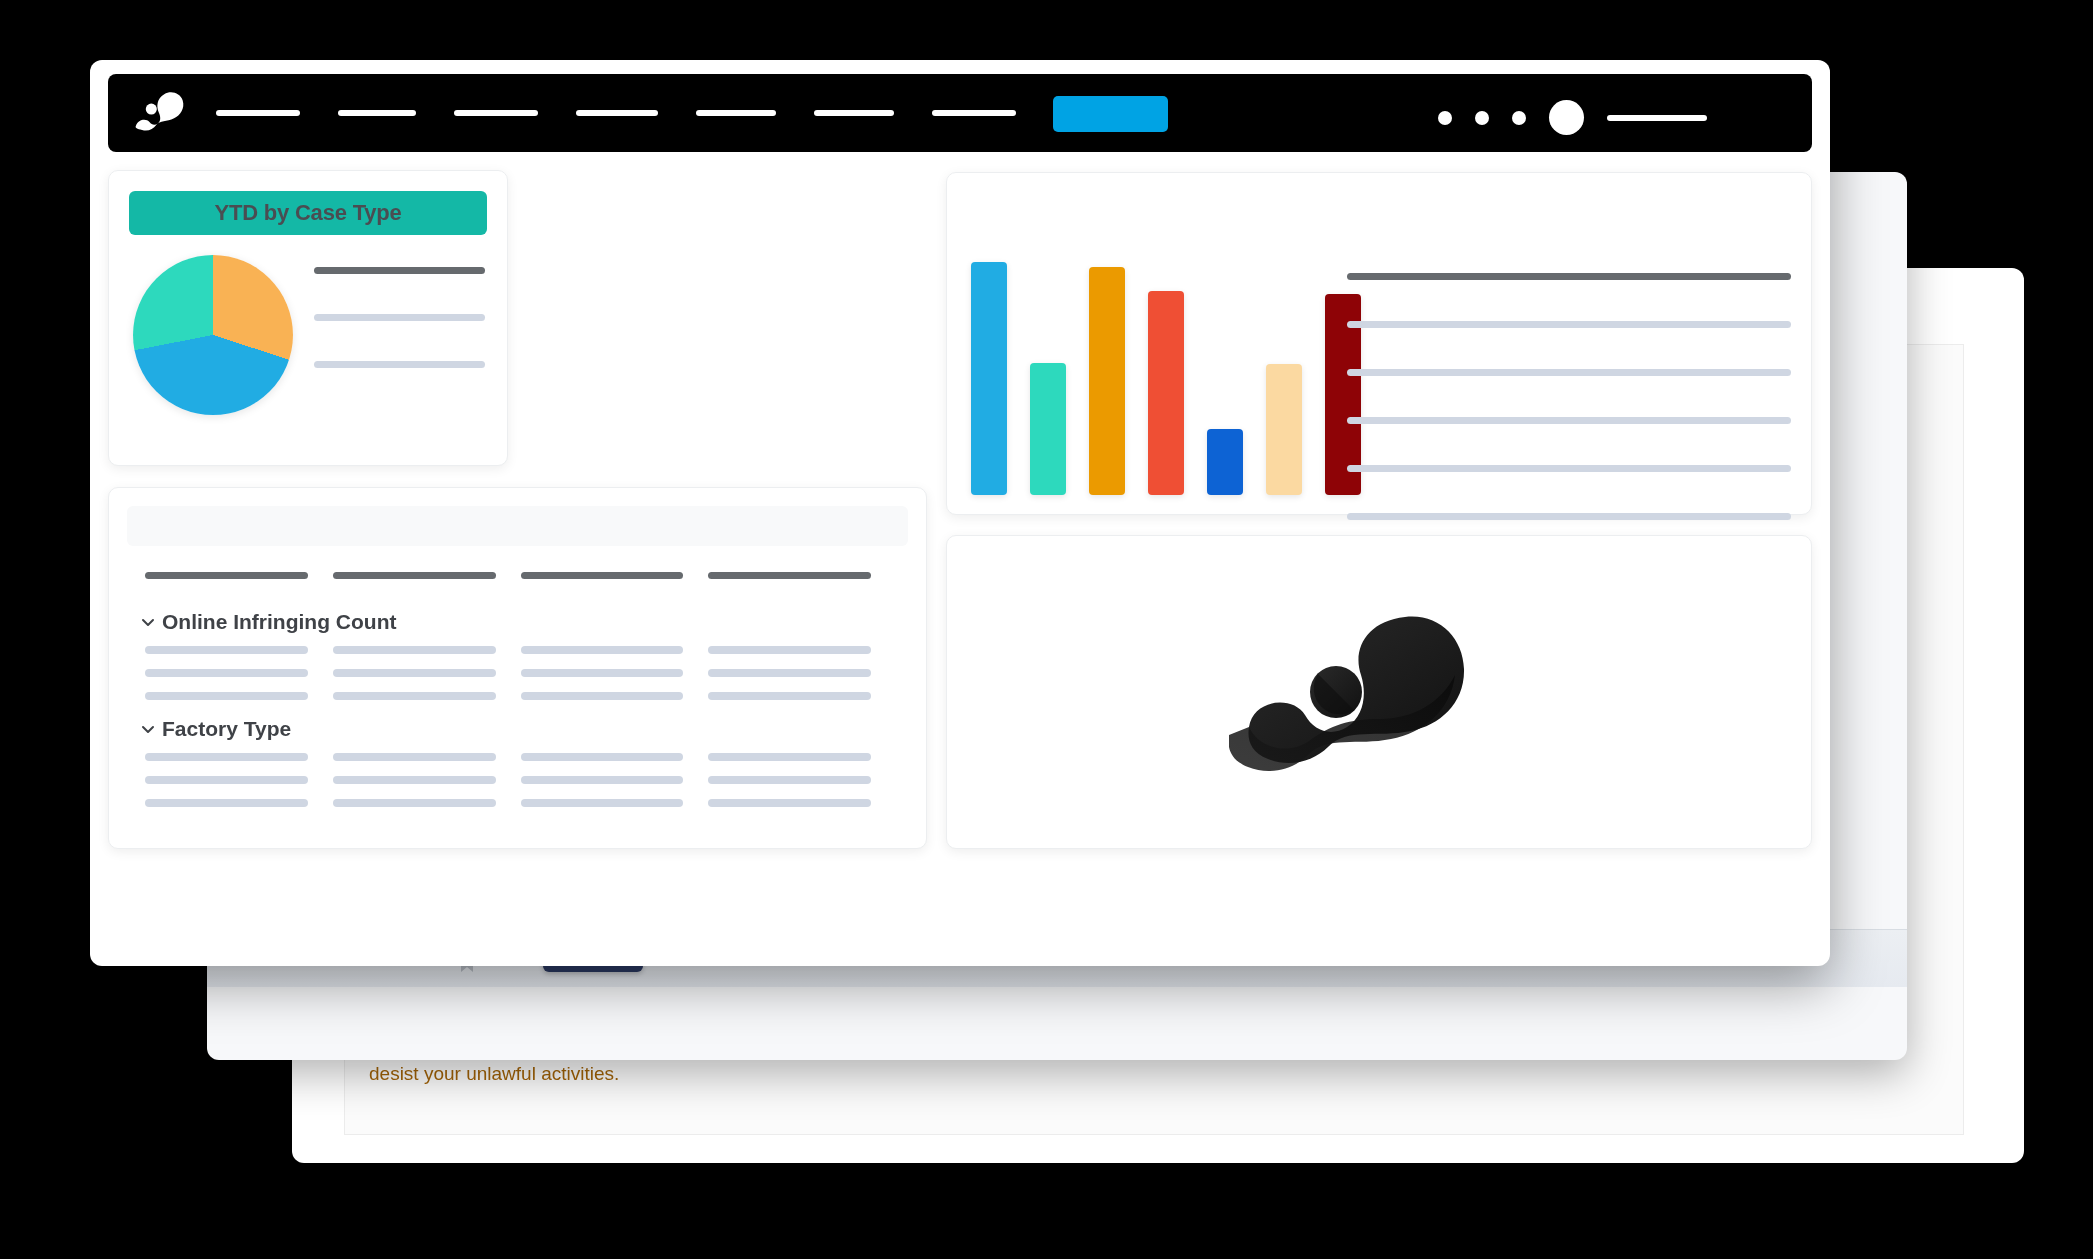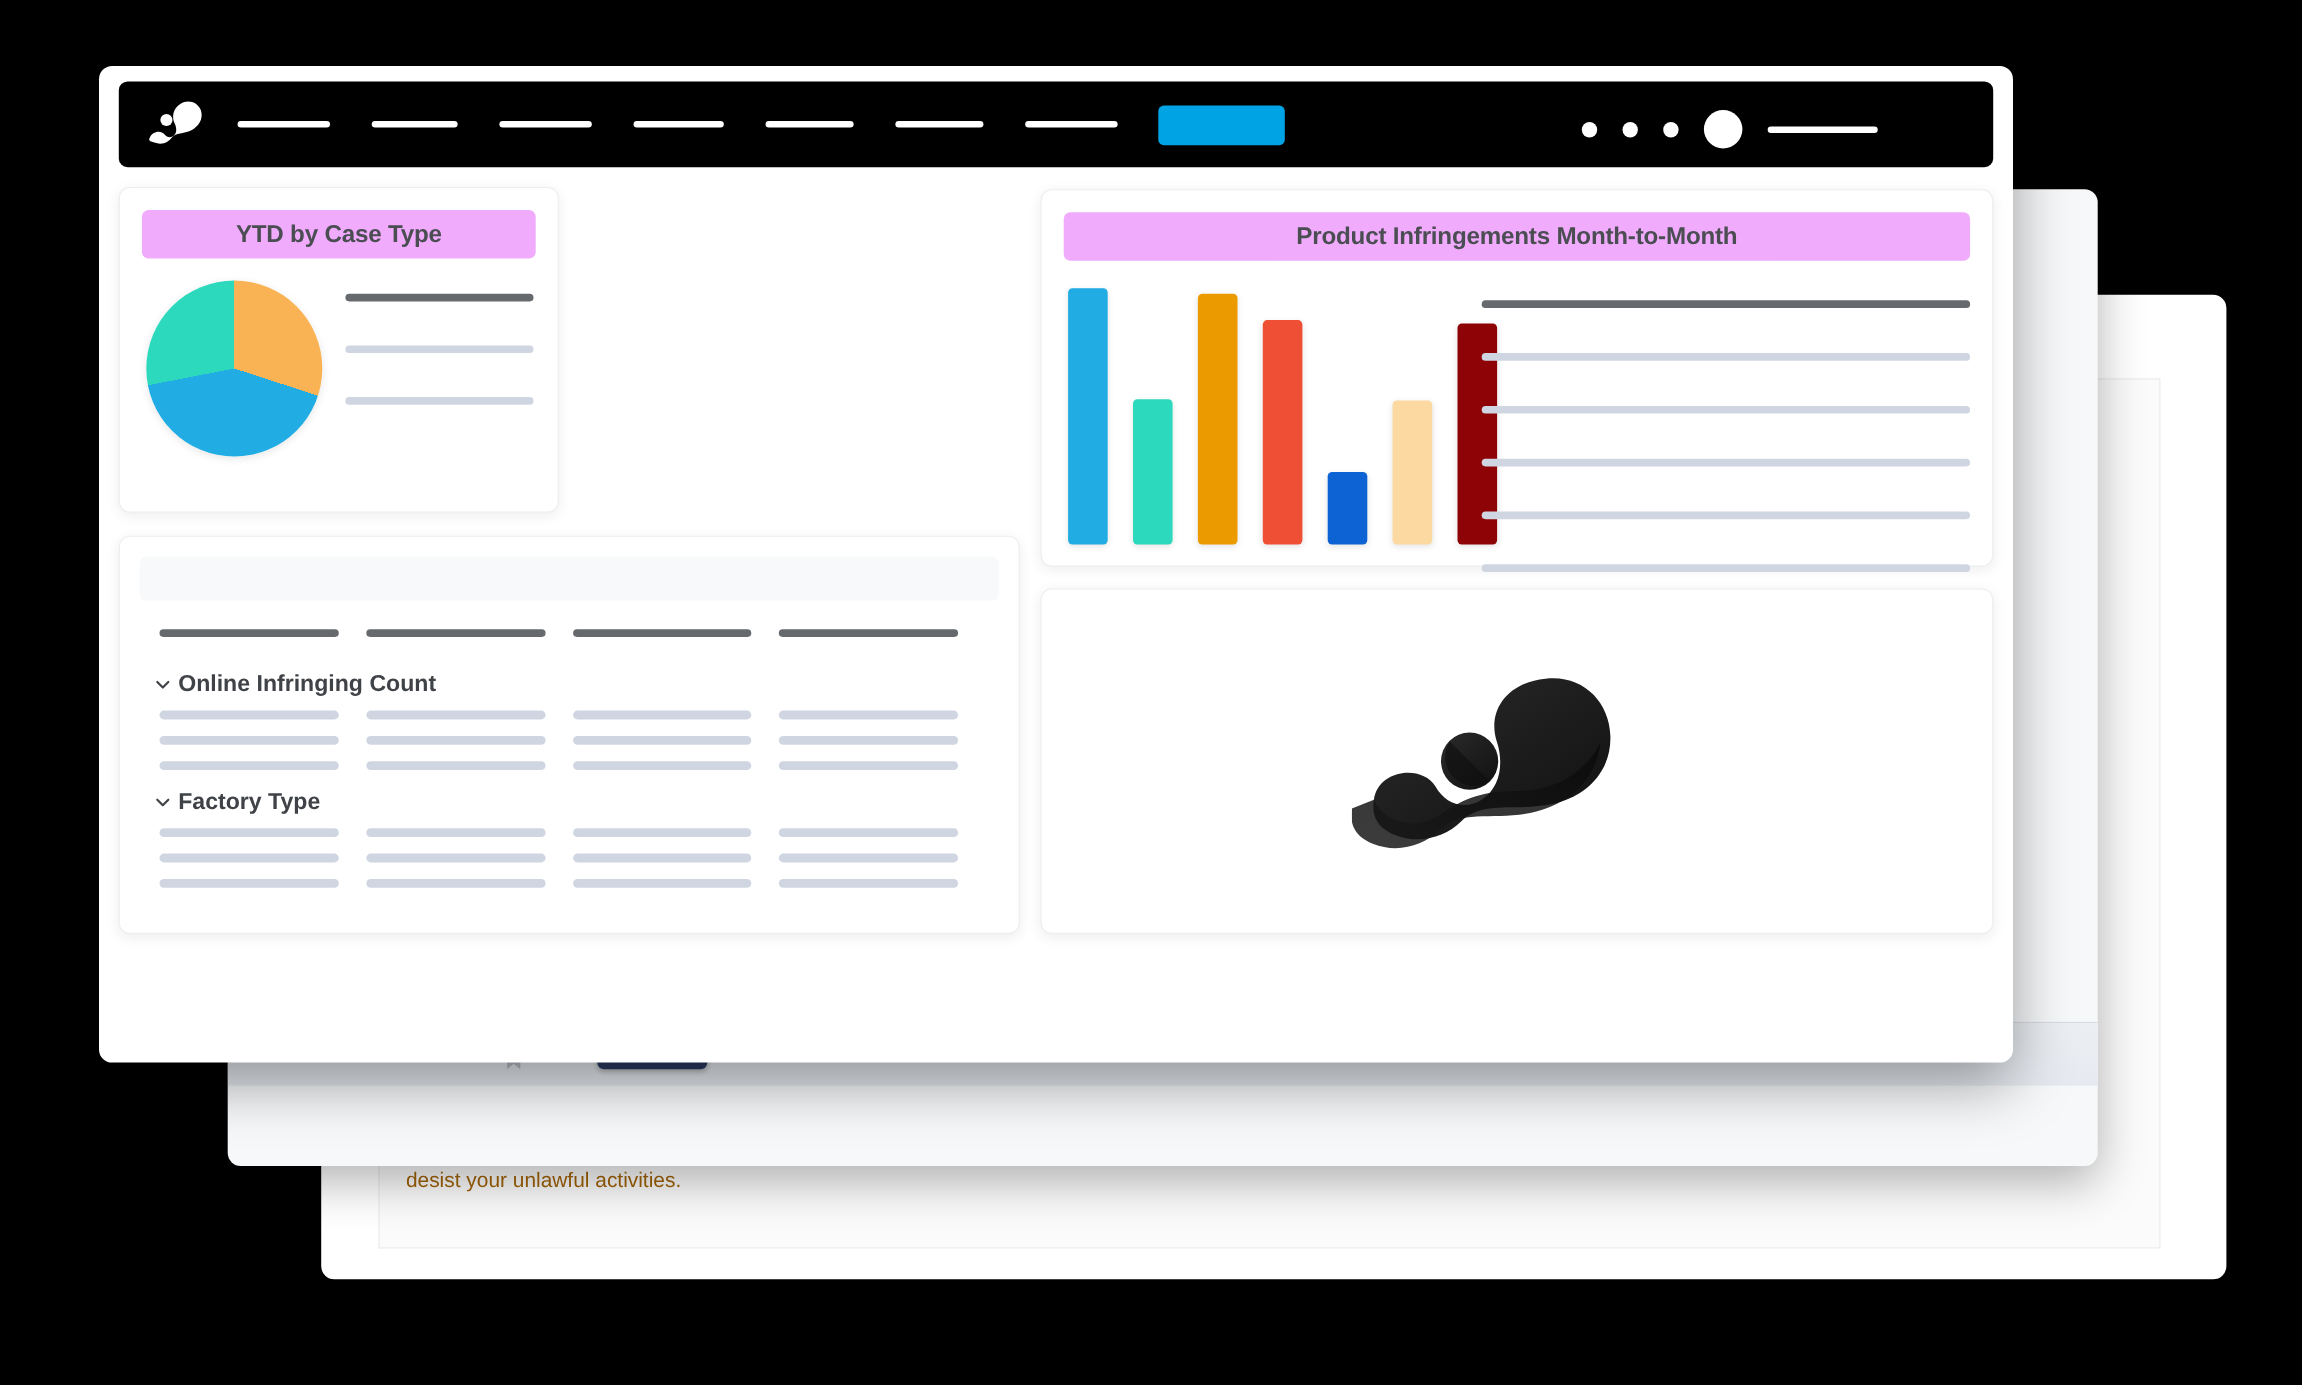--- a/index.html
+++ b/index.html
@@ -103,21 +103,21 @@
   .nav-right .ph { width: 100px; height: 6px; background: #fff; }
 
   
   .card {
     position: absolute; background: #ffffff;
     border: 1px solid #eceef0; border-radius: 10px;
     box-shadow: 0 3px 12px rgba(0,0,0,0.07);
   }
   .card-title {
     margin: 20px 20px 0 20px; height: 44px;
-    background: #f0abfc; border-radius: 6px;
+    background: #14b8a6; border-radius: 6px;
     display: flex; align-items: center; justify-content: center;
     font-size: 22px; font-weight: bold; color: #4a4d52;
     letter-spacing: -0.2px;
   }
 
   .card-pie1 { left: 18px; top: 110px; width: 400px; height: 296px; }
   .card-pie2 { left: 437px; top: 110px; width: 400px; height: 296px; }
   .card-bar  { left: 856px; top: 112px; width: 866px; height: 343px; }
   .card-table{ left: 18px; top: 427px; width: 819px; height: 362px; }
   .card-blob { left: 856px; top: 475px; width: 866px; height: 314px; }
@@ -233,21 +233,20 @@
         <div class="legend">
           <div class="ph dark"></div>
           <div class="ph"></div>
           <div class="ph"></div>
         </div>
       </div>
     </div>
 
 
     <div class="card card-bar">
-      <div class="card-title">Product Infringements Month-to-Month</div>
       <div class="bar-body">
         <div class="bars">
           <div class="bar" style="height:233px;background:#21ace3;"></div>
           <div class="bar" style="height:132px;background:#2dd9bd;"></div>
           <div class="bar" style="height:228px;background:#eb9a00;"></div>
           <div class="bar" style="height:204px;background:#ef4f34;"></div>
           <div class="bar" style="height:66px;background:#0d63d4;"></div>
           <div class="bar" style="height:131px;background:#fbd9a1;"></div>
           <div class="bar" style="height:201px;background:#8e0306;"></div>
         </div>

